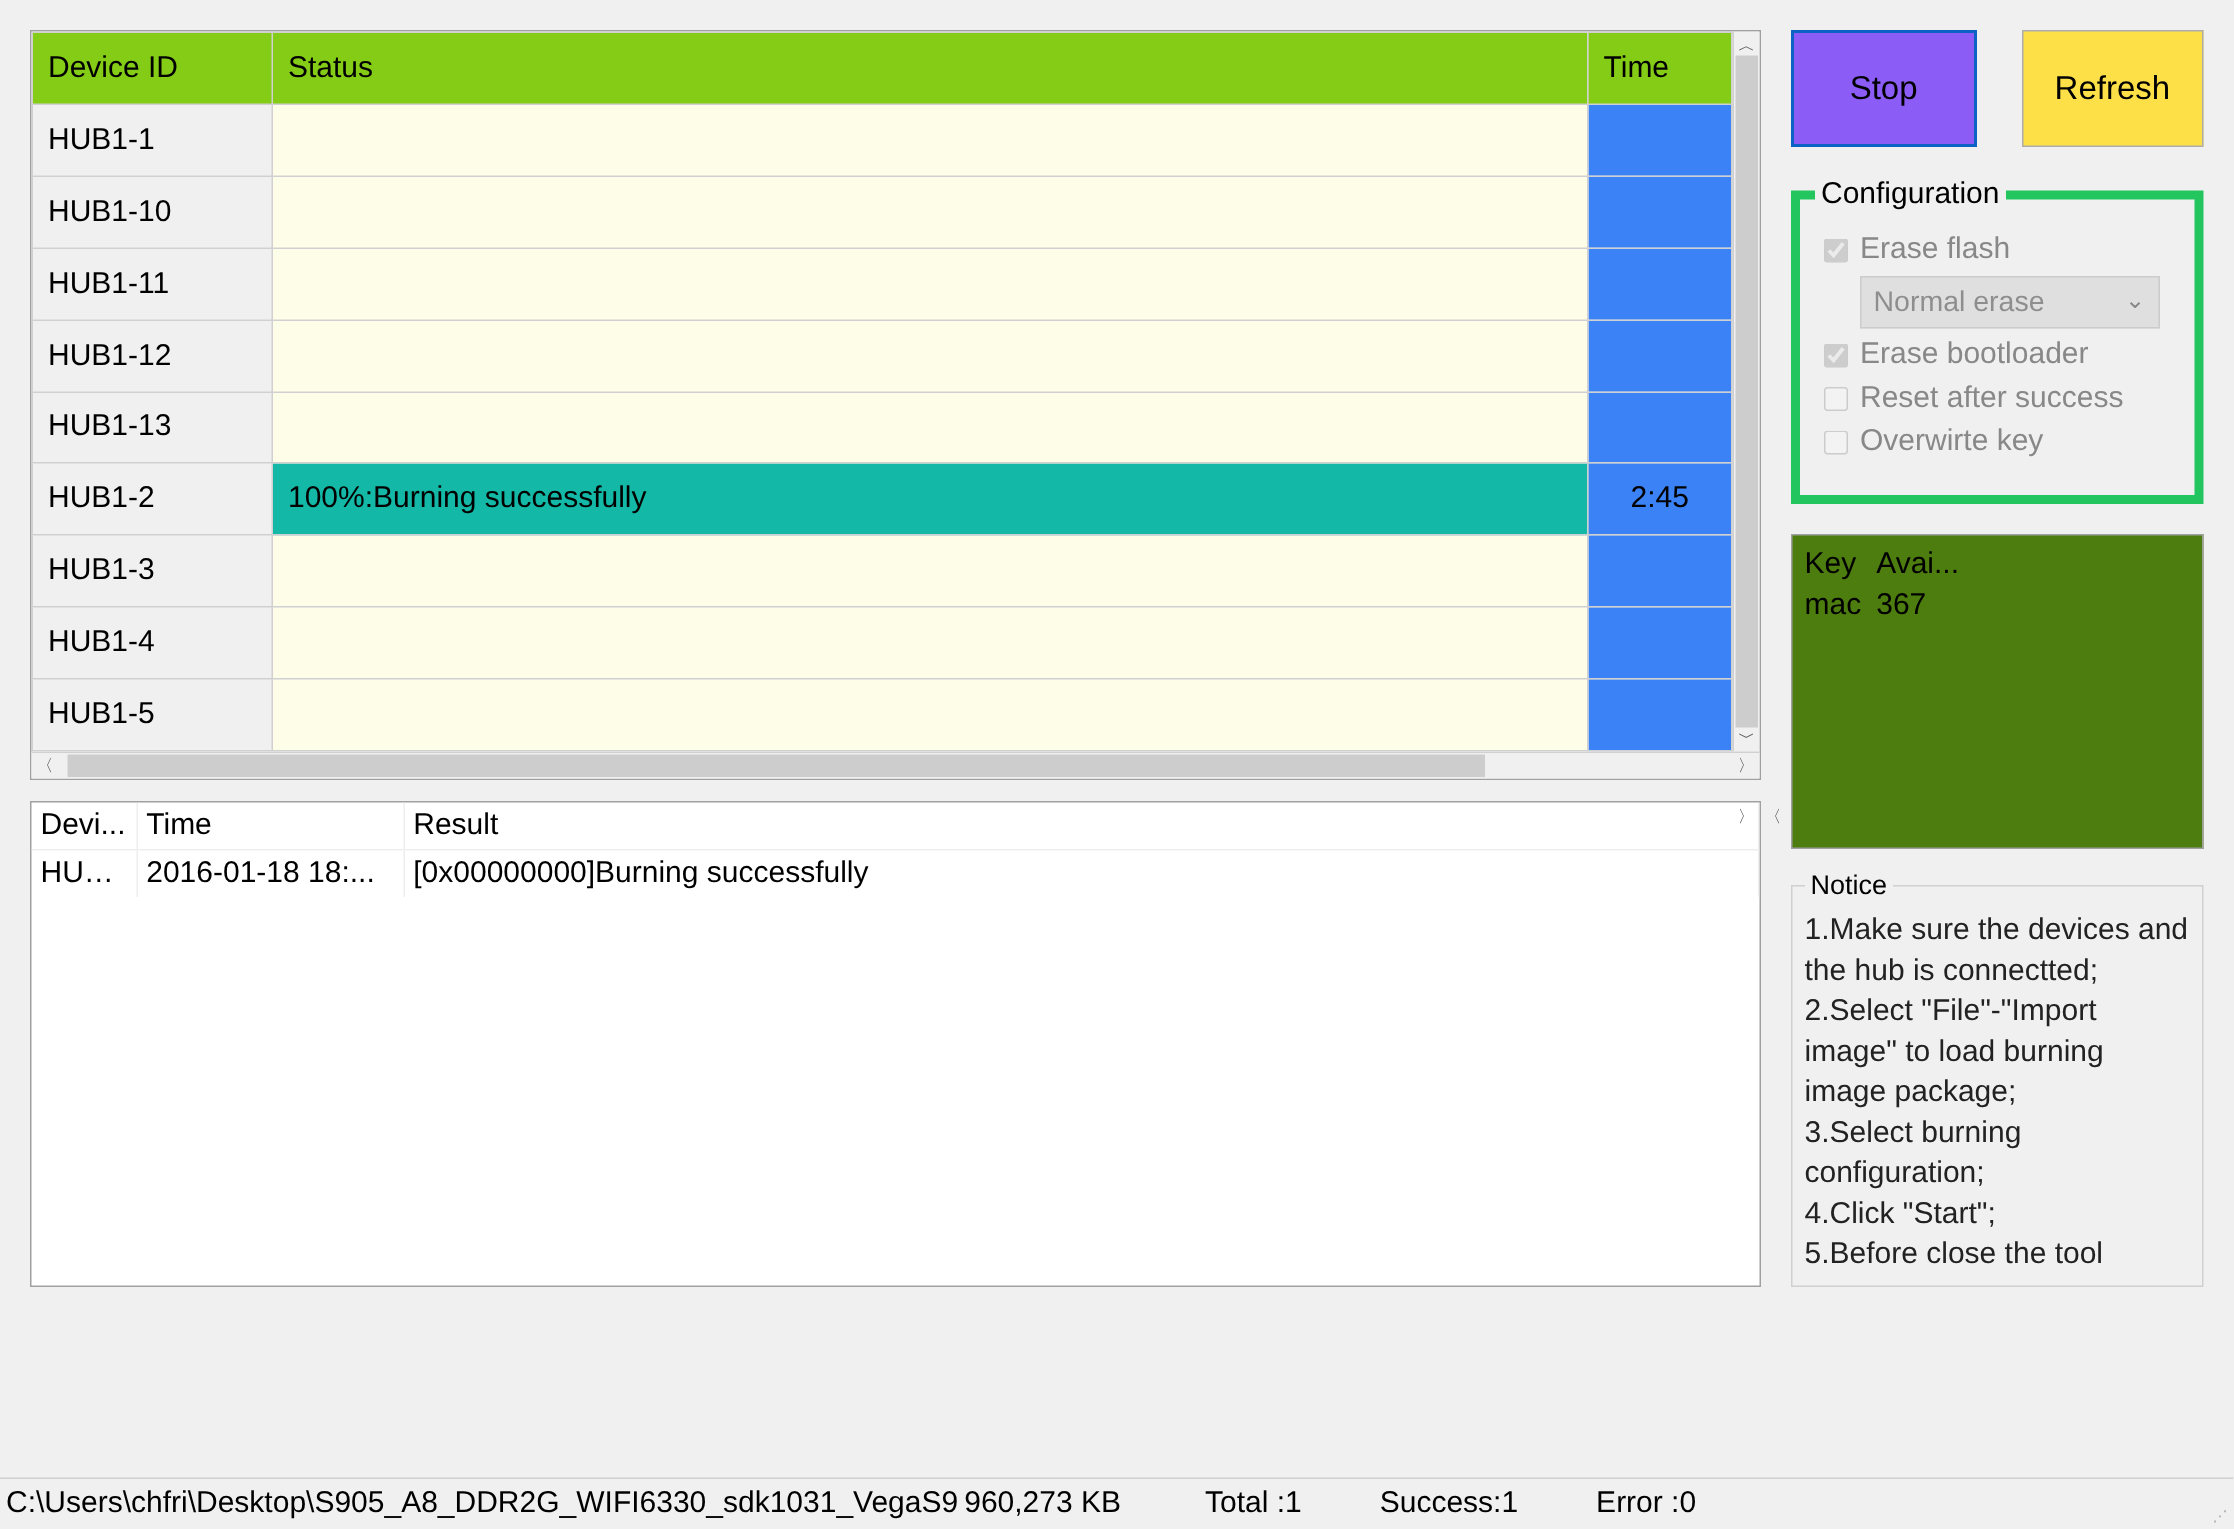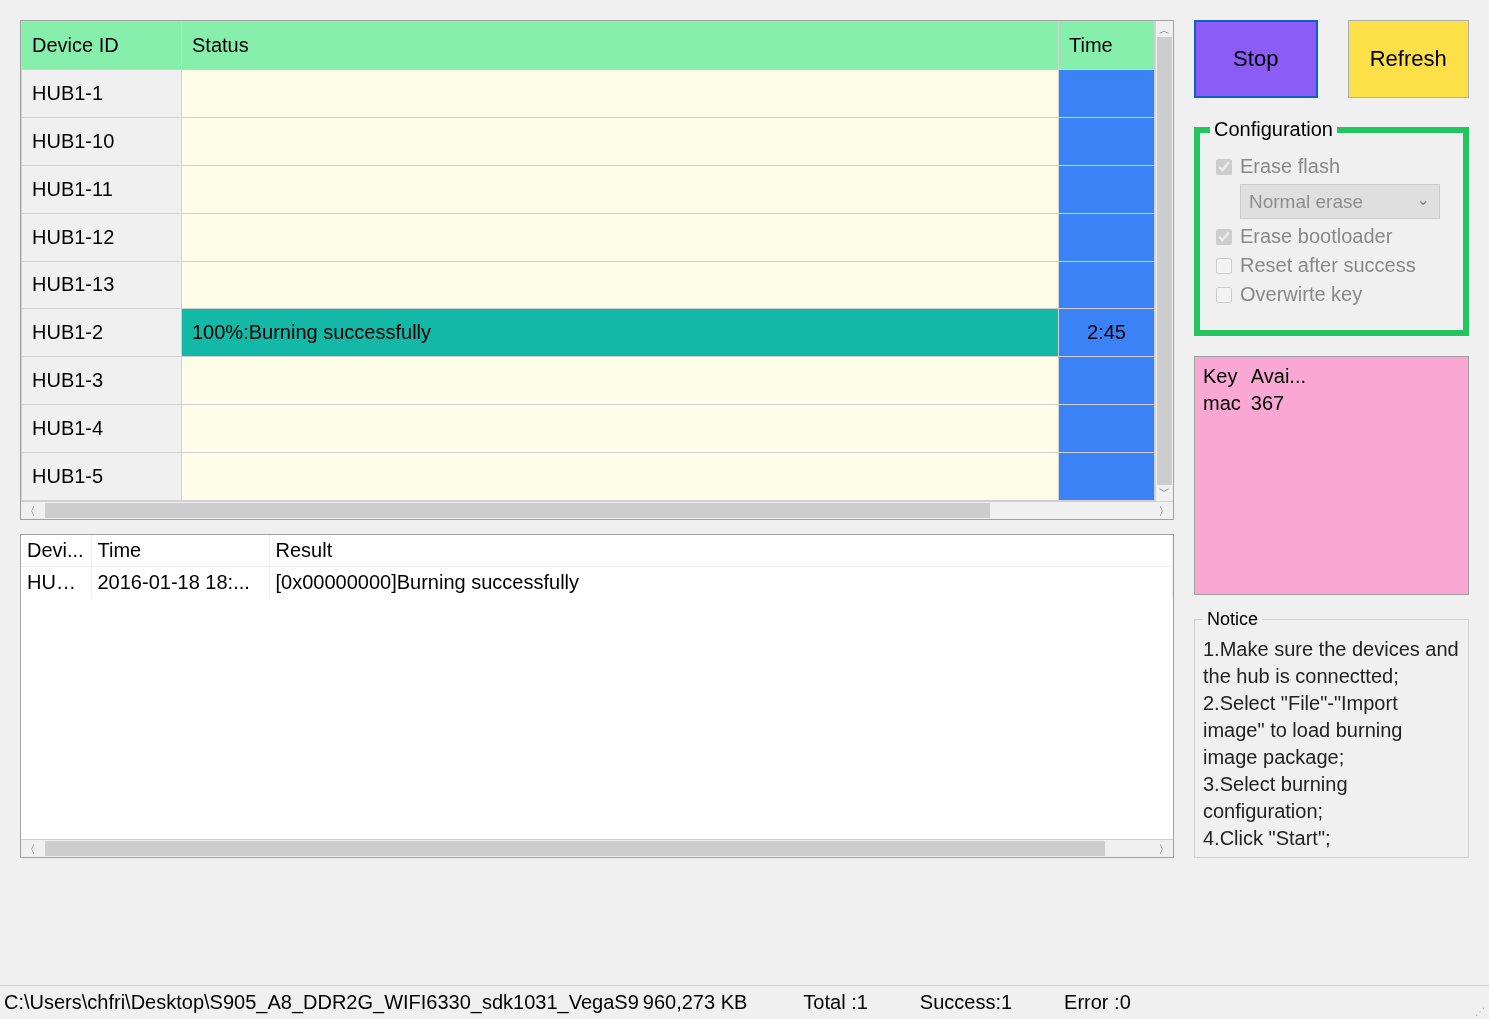--- a/index.html
+++ b/index.html
@@ -46,21 +46,21 @@
   }
   .device-table {
     flex: 1;
     border-collapse: collapse;
     width: 100%;
     table-layout: fixed;
   }
   .device-table th {
     text-align: left;
     font-weight: normal;
-    background: #86efac;
+    background: #84cc16;
     border: 1px solid #d0d0d0;
     padding: 8px 10px;
     height: 48px;
   }
   .device-table td {
     border: 1px solid #d0d0d0;
     padding: 8px 10px;
     height: 47px;
     background: #fdfde8;
   }
@@ -86,21 +86,20 @@
   }
   .hscroll .arrow { position:absolute; top:0; bottom:0; line-height:18px; width:18px; text-align:center; font-size:11px; color:#555;}
   .hscroll .arrow.left{left:0;} .hscroll .arrow.right{right:0;}
   .hscroll .thumb{position:absolute; top:1px;bottom:1px; left:24px; width:82%; background:#cdcdcd;}
   
   .log-table-wrap {
     border: 1px solid #a0a0a0;
     background: #fff;
     flex: 1;
     display: flex;
-    flex-direction: column;
   }
   .log-table-scroll{flex:1;overflow:hidden;}
   .log-table { width:100%; border-collapse:collapse; table-layout:fixed;}
   .log-table th, .log-table td {
     text-align:left; font-weight:normal; padding:4px 6px; height:30px;
     border-right:1px solid #eee; white-space:nowrap; overflow:hidden; text-overflow:ellipsis;
   }
   .log-table th { background:#fff; border-bottom:1px solid #eee;}
   .log-col-dev{width:70px;} .log-col-time{width:178px;}
   .log-table tr.empty td{border-right:none;}
@@ -118,21 +117,21 @@
   .cfg-row{display:flex;align-items:center;gap:8px;margin:6px 0 6px 6px;color:#888;}
   .cfg-row input[type=checkbox]{width:16px;height:16px;}
   .cfg-row.disabled-checked input{accent-color:#999;}
   .cfg-select{
     width:200px; margin-left:24px; padding:6px 8px; background:#d8d8d8;
     border:1px solid #bdbdbd; color:#666; font-size:19px; appearance:none; position:relative;
   }
   .sel-wrap{position:relative;display:inline-block;}
   .sel-wrap::after{content:"⌄";position:absolute;right:10px;top:6px;color:#888;font-size:16px;pointer-events:none;}
   .key-table{
-    border:1px solid #a0a0a0; background:#f9a8d4; margin-top:20px; height:239px; padding:6px 8px;
+    border:1px solid #a0a0a0; background:#4d7c0f; margin-top:20px; height:210px; padding:6px 8px;
   }
   .key-table table{border-collapse:collapse;}
   .key-table th,.key-table td{text-align:left;font-weight:normal;padding:2px 10px 2px 0;font-size:20px;}
   fieldset.notice{
     border:1px solid #d0d0d0; margin-top:14px; flex:1; padding:6px 8px 0 8px; overflow:hidden;
   }
   fieldset.notice legend{padding:0 4px;font-size:18px;}
   .notice-body{font-size:20px;line-height:1.35;color:#222;}
   
   .status-bar {

